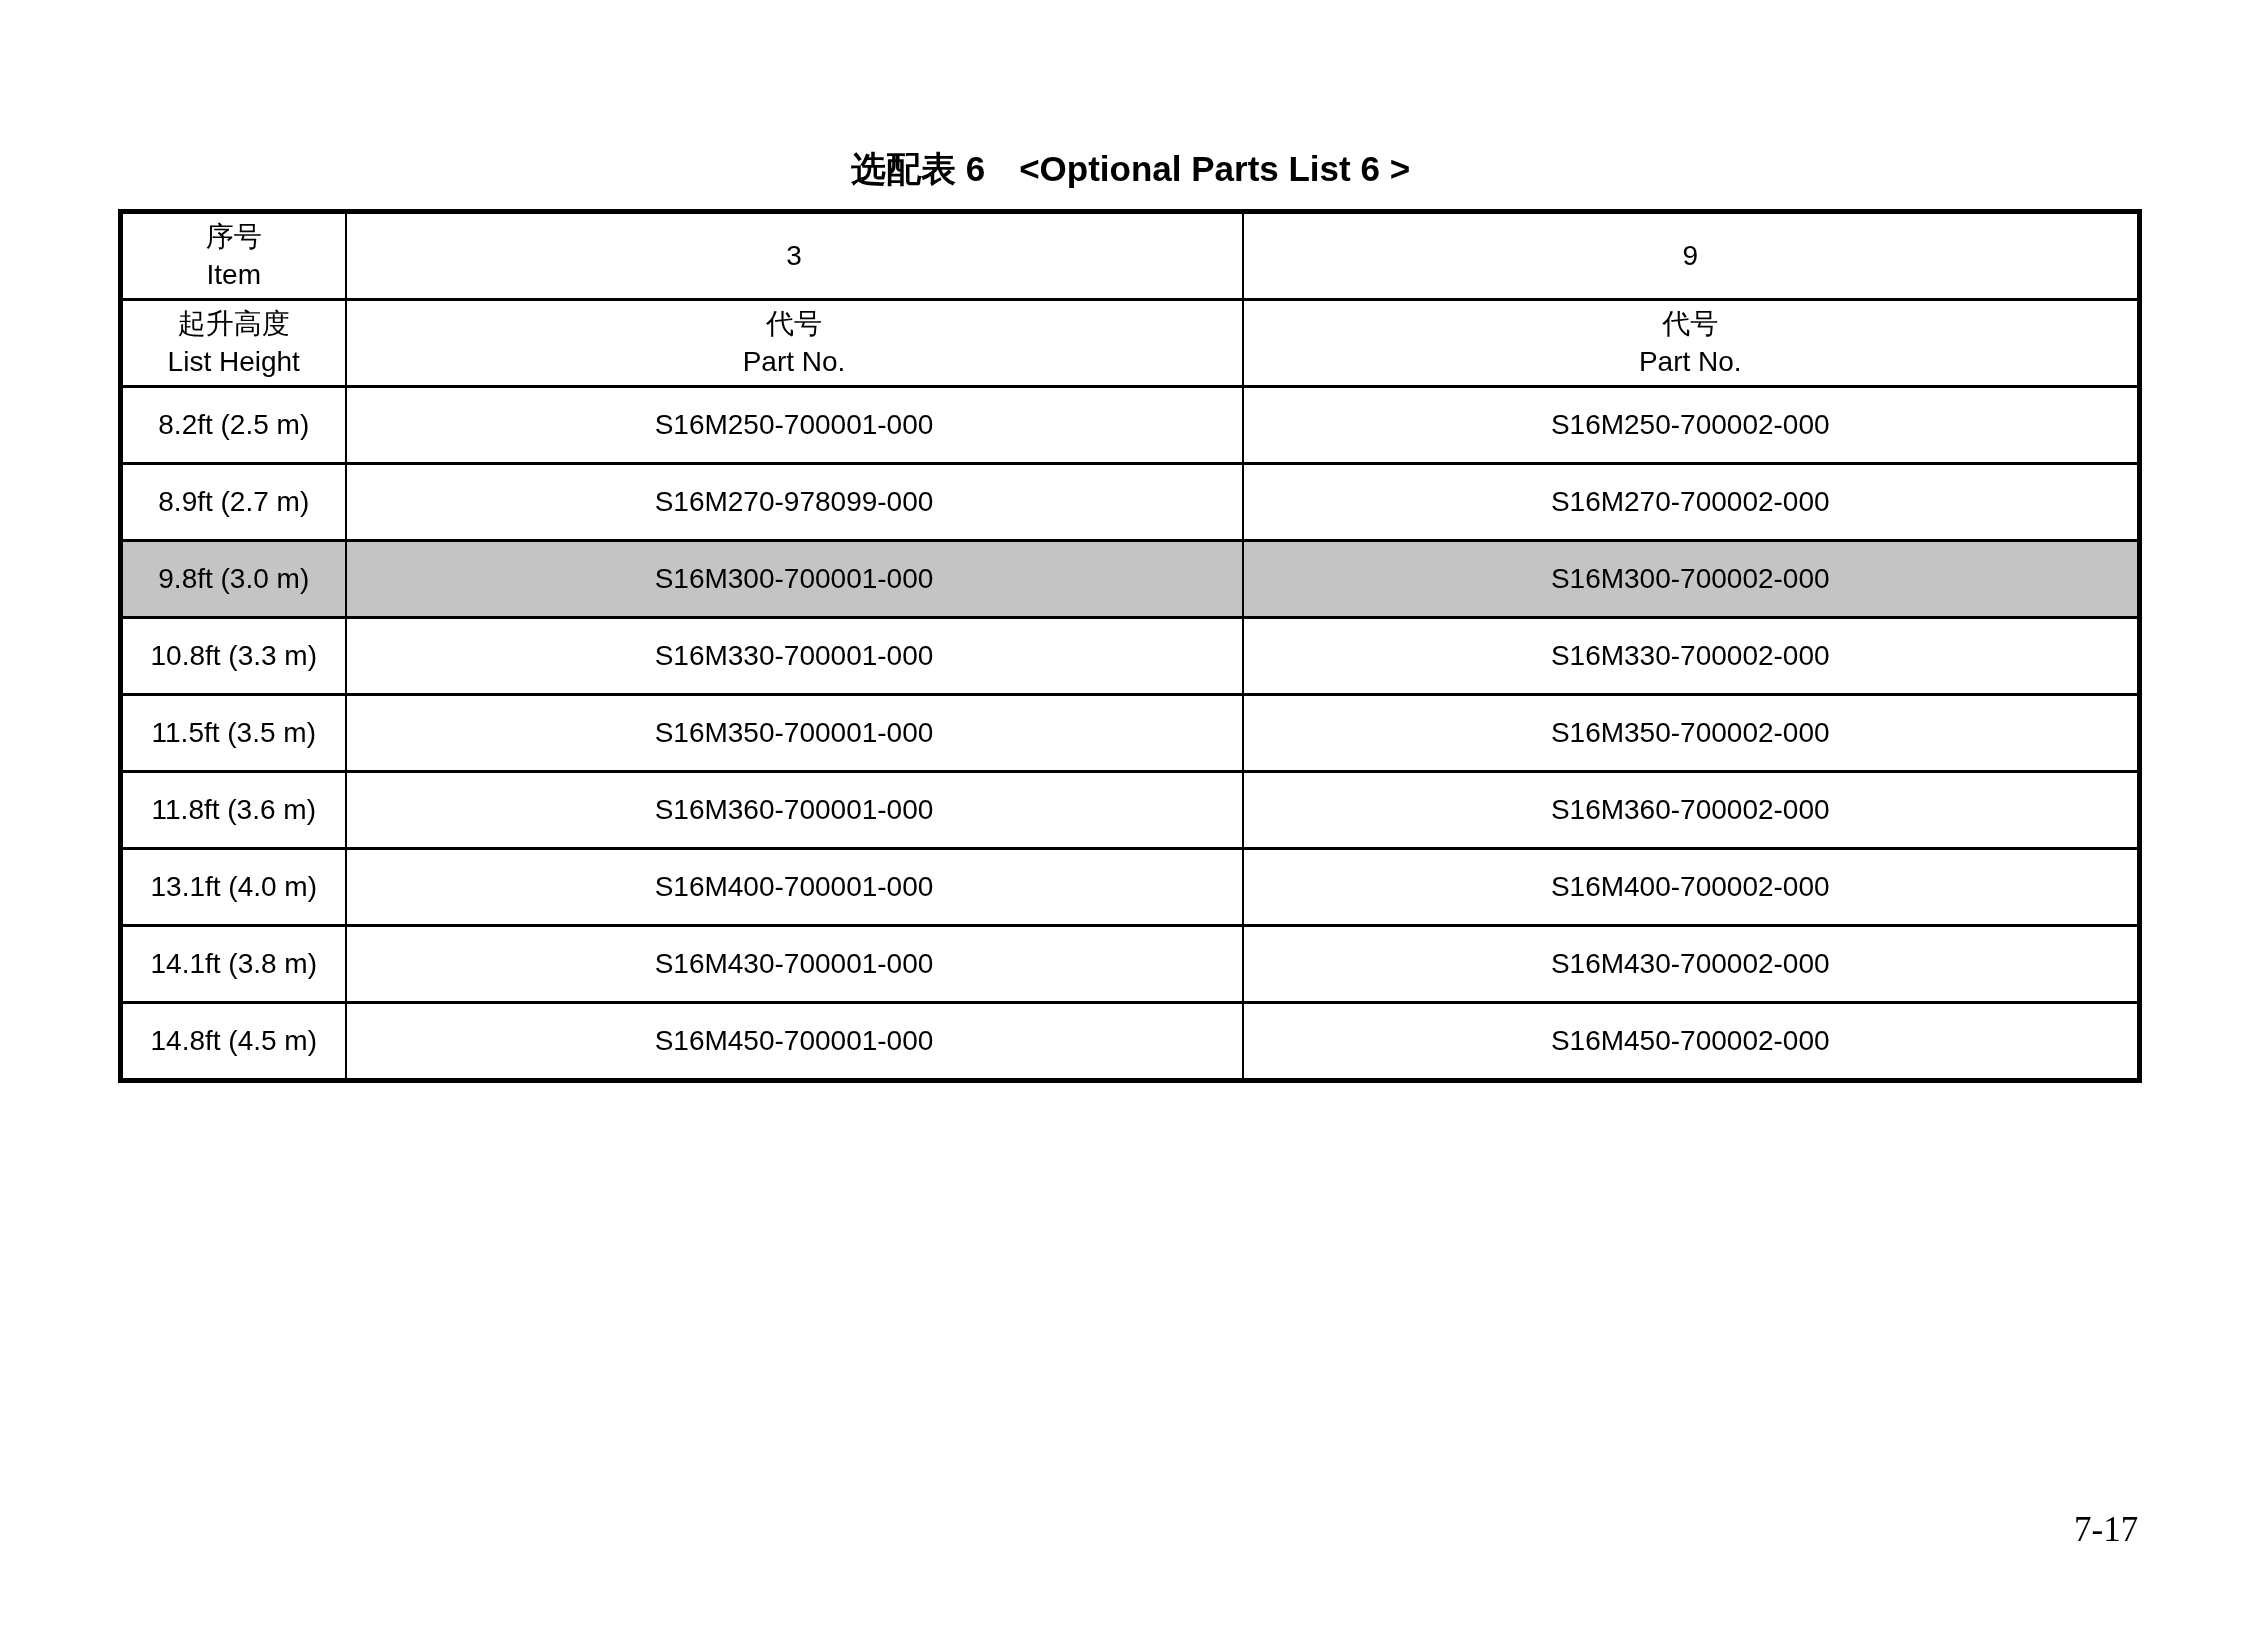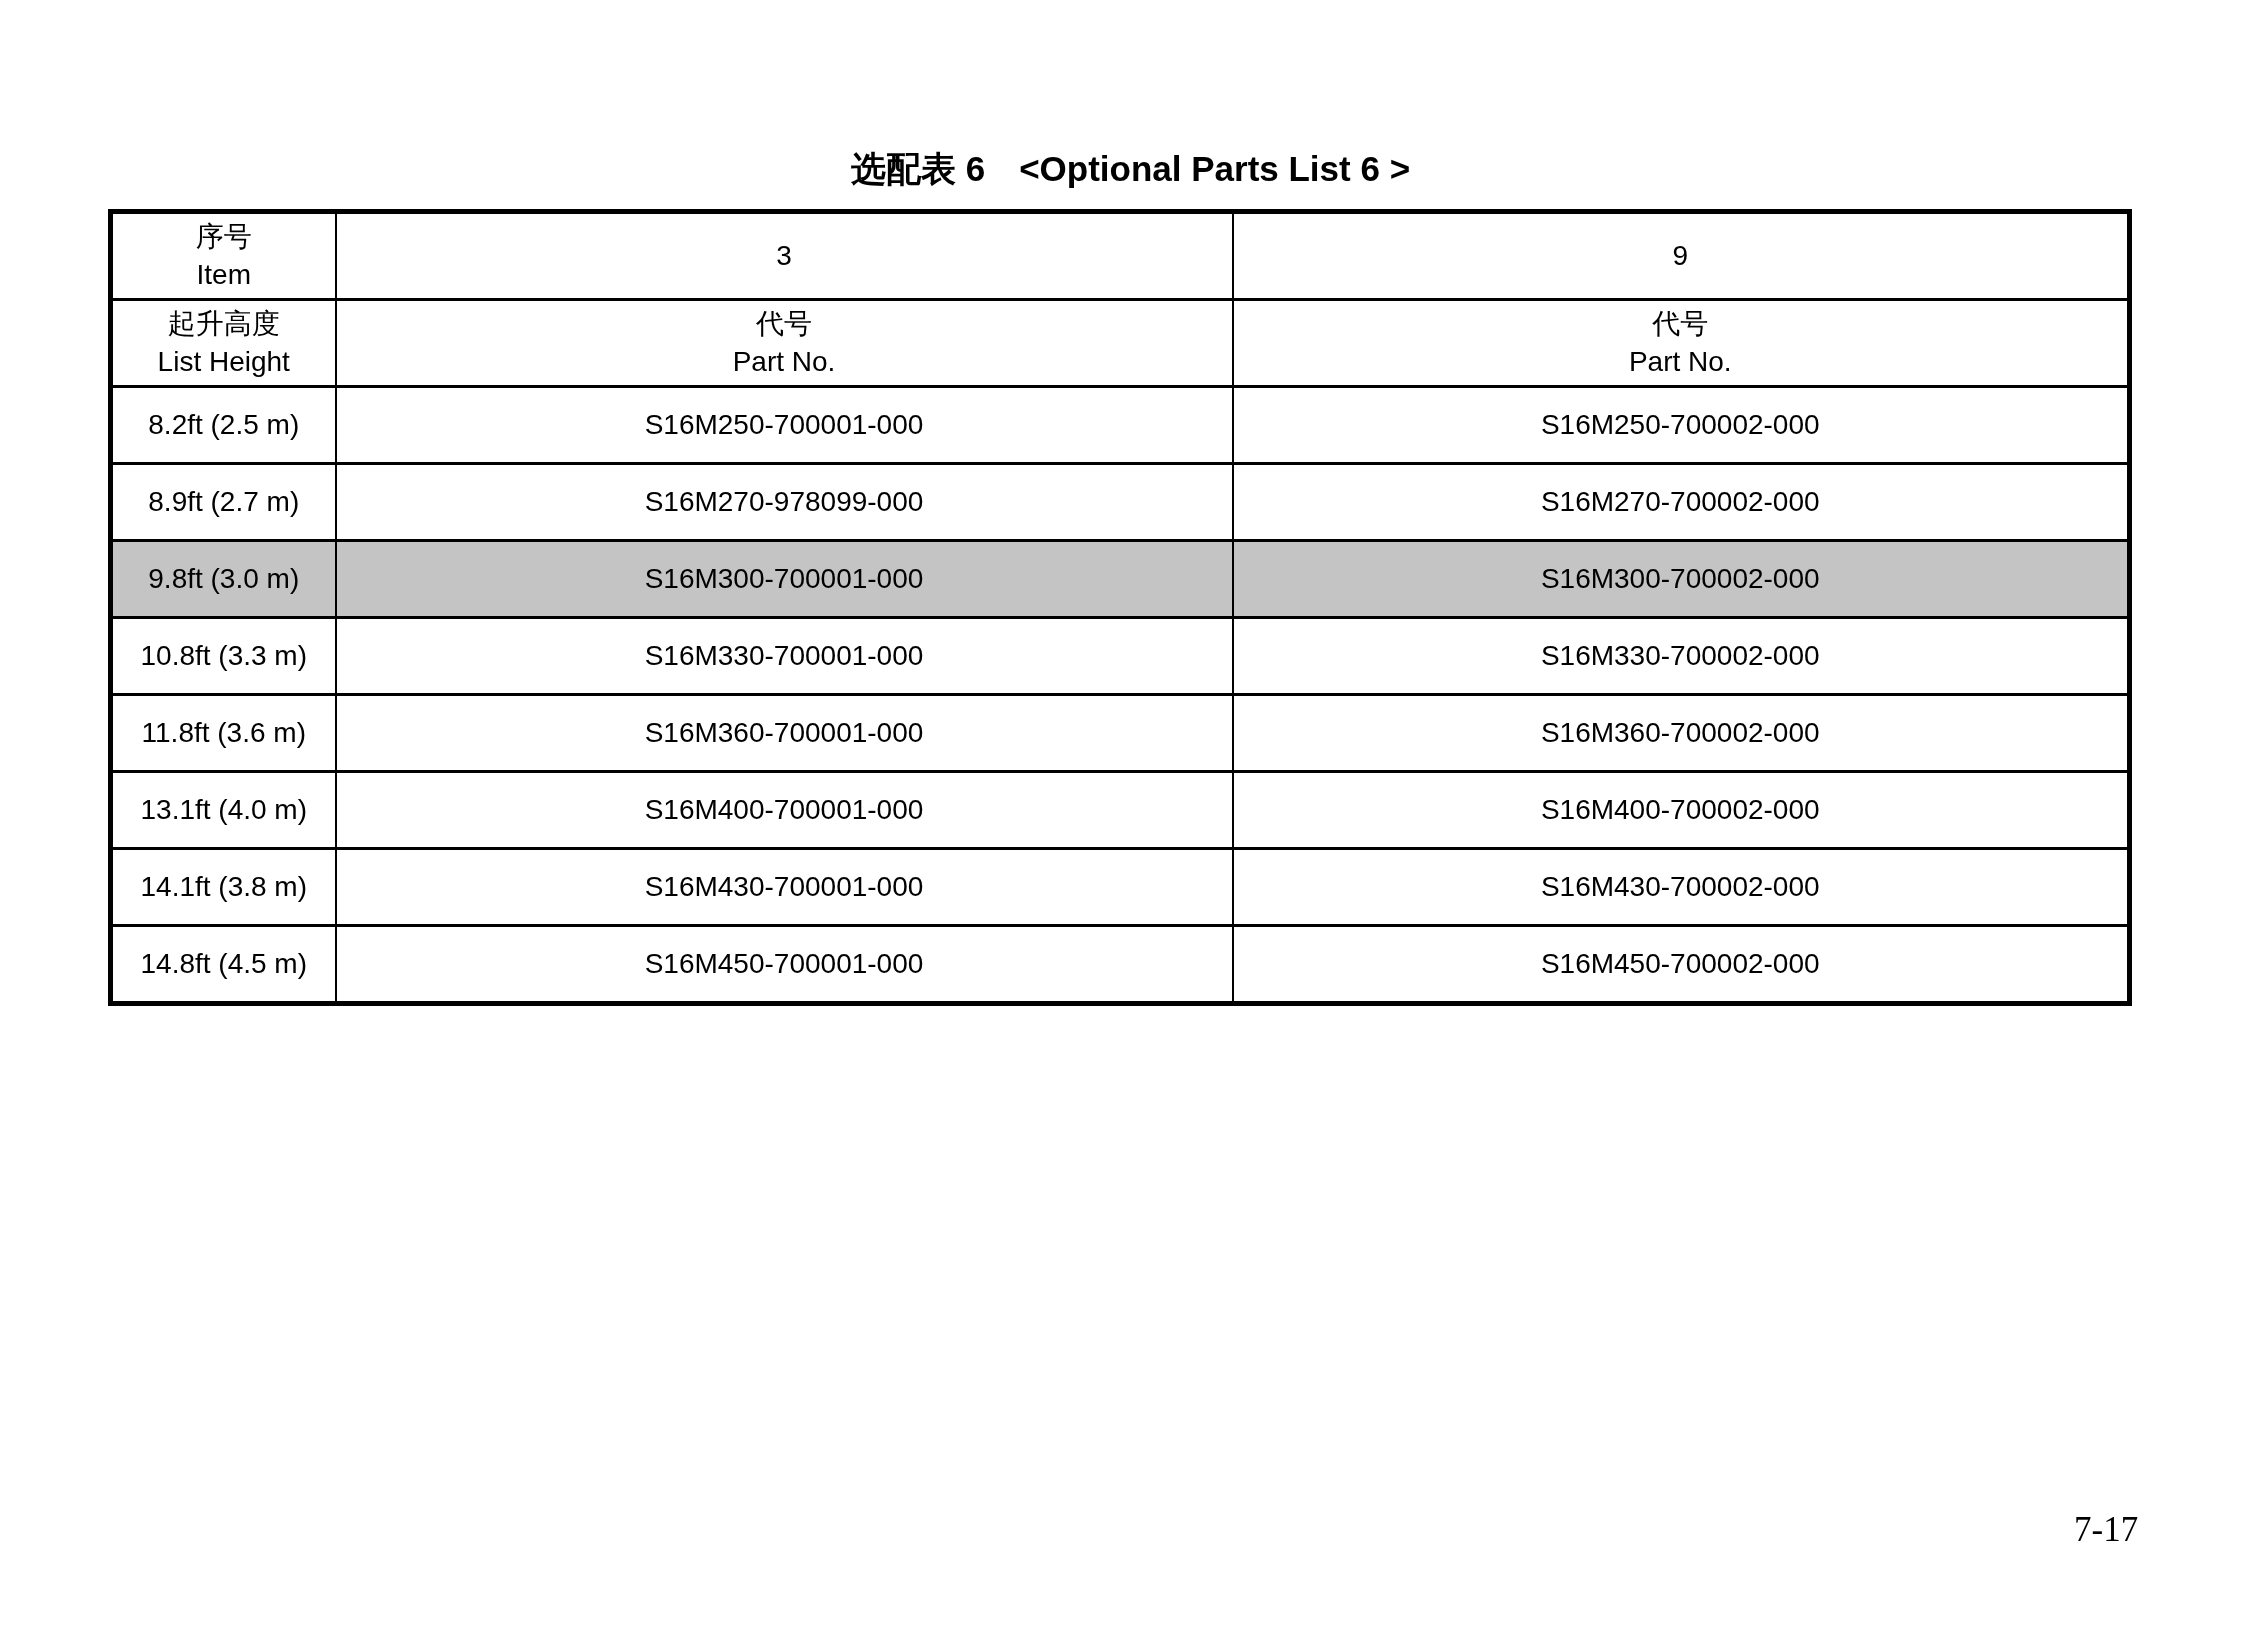--- a/index.html
+++ b/index.html
@@ -24,21 +24,21 @@
     font-size: 35px;
     font-weight: 700;
     white-space: nowrap;
   }
   .title-gap {
     display: inline-block;
     width: 34px;
   }
   table.parts-table {
     position: absolute;
-    left: 108px;
+    left: 118px;
     top: 209px;
     width: 2020px;
     table-layout: fixed;
     border-collapse: collapse;
     border: 5.4px solid #000000;
   }
   table.parts-table td {
     border: 2.3px solid #000000;
     border-top-width: 3.1px;
     border-bottom-width: 3.1px;
@@ -113,20 +113,25 @@
         <td>9.8ft (3.0 m)</td>
         <td>S16M300-700001-000</td>
         <td>S16M300-700002-000</td>
       </tr>
       <tr class="data-row">
         <td>10.8ft (3.3 m)</td>
         <td>S16M330-700001-000</td>
         <td>S16M330-700002-000</td>
       </tr>
       <tr class="data-row">
+        <td>11.5ft (3.5 m)</td>
+        <td>S16M350-700001-000</td>
+        <td>S16M350-700002-000</td>
+      </tr>
+      <tr class="data-row">
         <td>11.8ft (3.6 m)</td>
         <td>S16M360-700001-000</td>
         <td>S16M360-700002-000</td>
       </tr>
       <tr class="data-row">
         <td>13.1ft (4.0 m)</td>
         <td>S16M400-700001-000</td>
         <td>S16M400-700002-000</td>
       </tr>
       <tr class="data-row">

